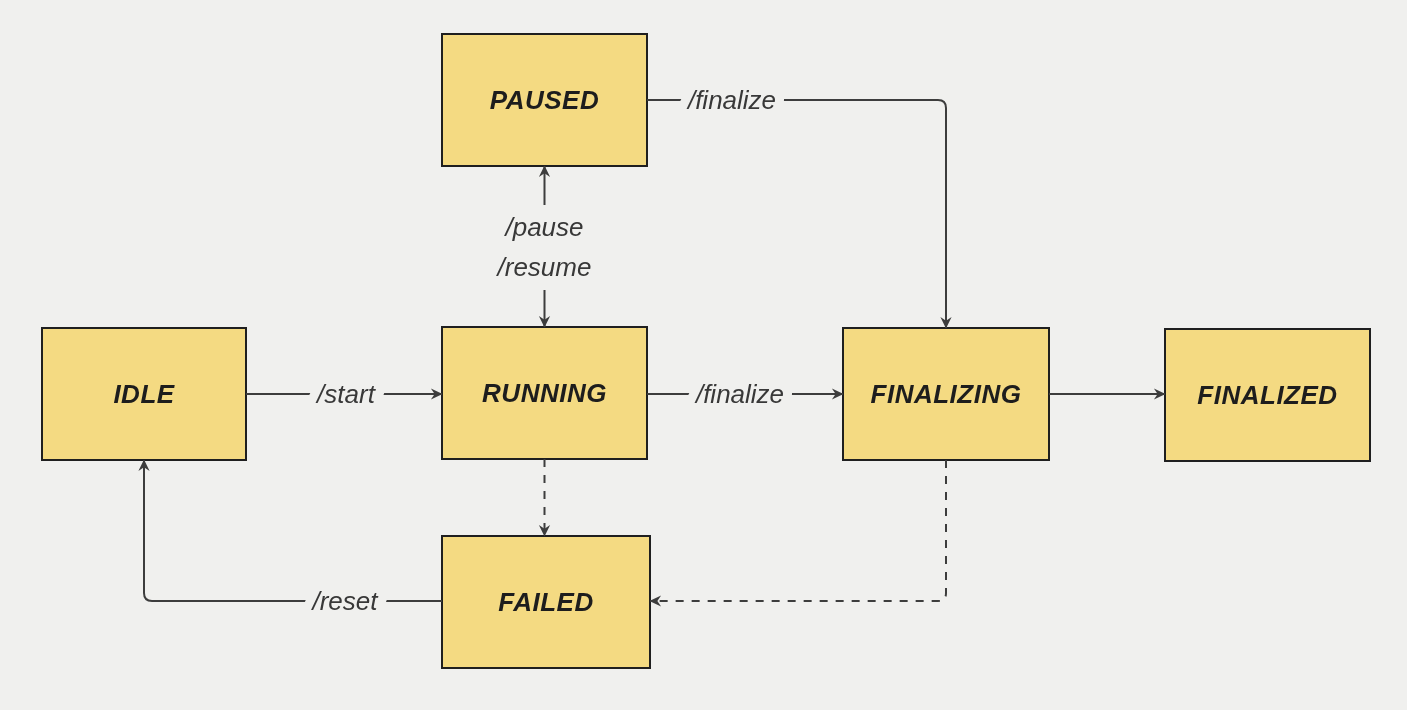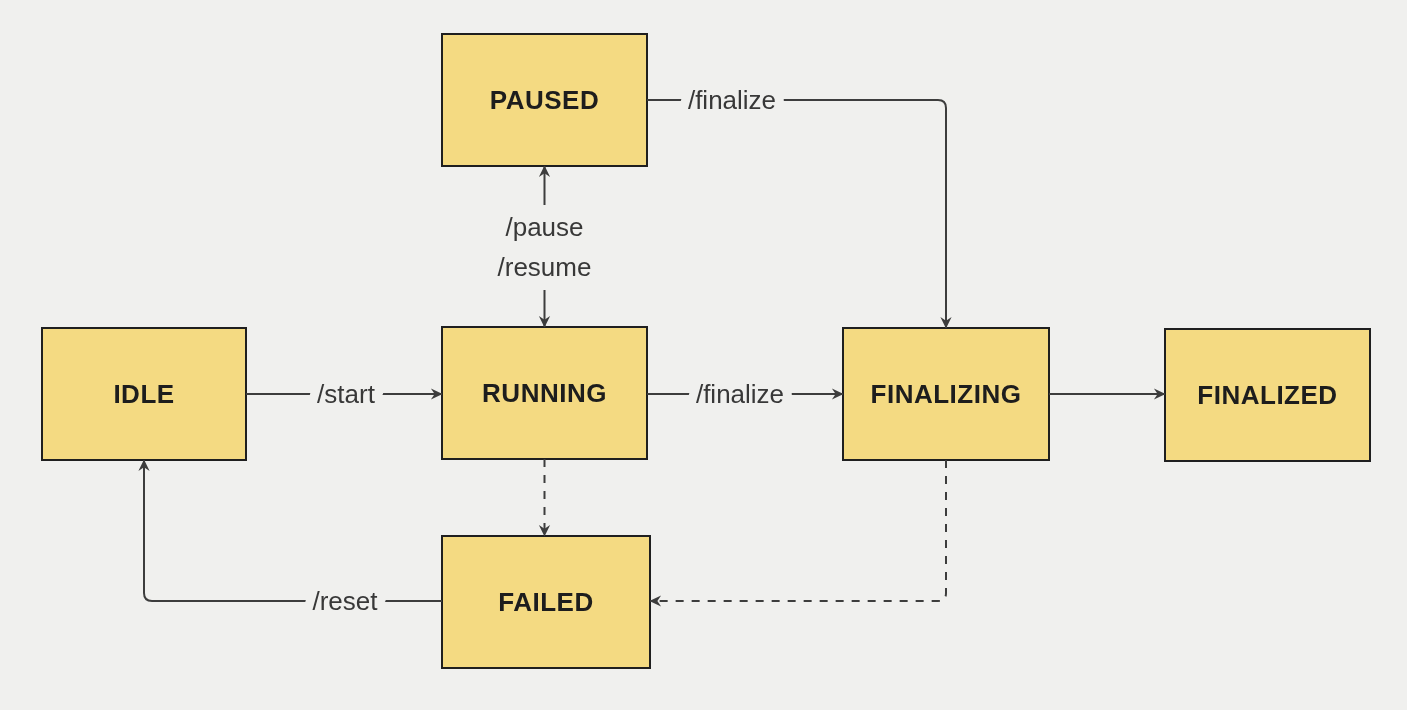--- a/index.html
+++ b/index.html
@@ -6,20 +6,21 @@
     margin: 0;
     padding: 0;
     background: #f0f0ee;
     font-family: "Liberation Sans", sans-serif;
   }
   .canvas-wrap {
     width: 1407px;
     height: 710px;
     background: #f0f0ee;
     overflow: hidden;
+    font-style: italic;
   }
   svg { display: block; }
   .node-rect {
     fill: #f4da82;
     stroke: #1f1f1f;
     stroke-width: 2;
   }
   .node-label {
     font-family: "Liberation Sans", sans-serif;
     font-size: 26px;

